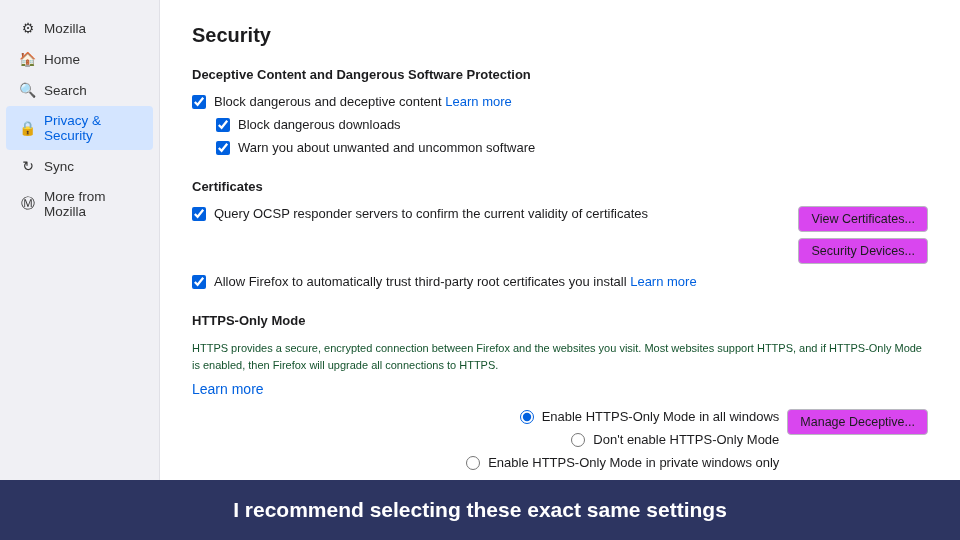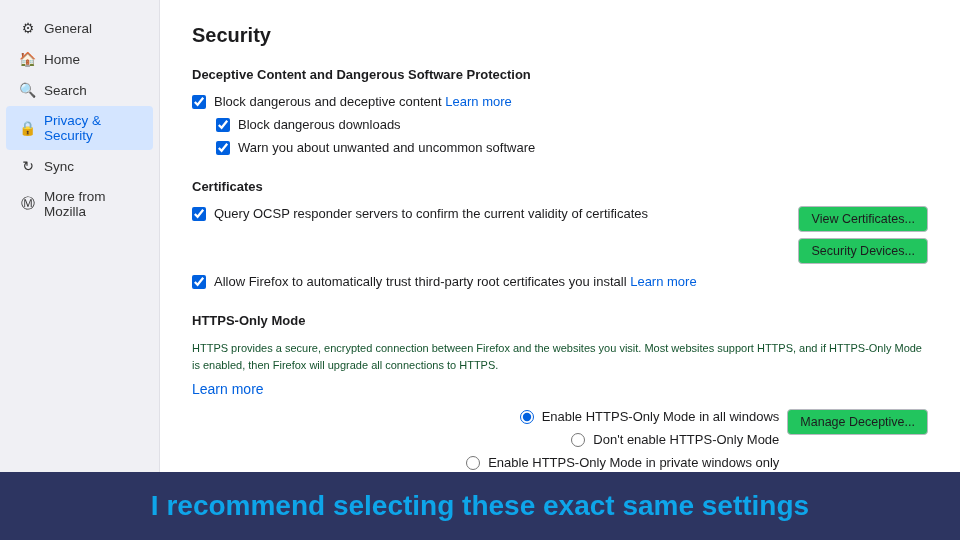--- a/index.html
+++ b/index.html
@@ -121,21 +121,21 @@
     .cert-buttons {
       display: flex;
       flex-direction: column;
       gap: 6px;
       margin-left: auto;
     }
 
     .btn {
       padding: 5px 12px;
       font-size: 12.5px;
-      background: #22c55e;
+      background: #d946ef;
       border: 1px solid #b8b8c0;
       border-radius: 4px;
       cursor: pointer;
       white-space: nowrap;
       color: #1c1c1e;
     }
 
     .https-section {
       margin-bottom: 2px;
     }
@@ -172,37 +172,37 @@
       flex: 1;
     }
 
     .manage-btn-wrapper {
       margin-top: 0;
     }
 
     
     .bottom-banner {
       background: #2d3561;
-      color: #0ea5e9;
+      color: #ffffff;
       padding: 18px 32px;
-      font-size: 28px;
+      font-size: 21px;
       font-weight: 600;
       text-align: center;
       flex-shrink: 0;
     }
   </style>
 </head>
 <body>
 
 <div class="main-layout">
 
   <nav class="sidebar">
     <div class="sidebar-item">
       <span class="icon">⚙</span>
-      <span>General</span>
+      <span>Mozilla</span>
     </div>
     <div class="sidebar-item">
       <span class="icon">🏠</span>
       <span>Home</span>
     </div>
     <div class="sidebar-item">
       <span class="icon">🔍</span>
       <span>Search</span>
     </div>
     <div class="sidebar-item active">

